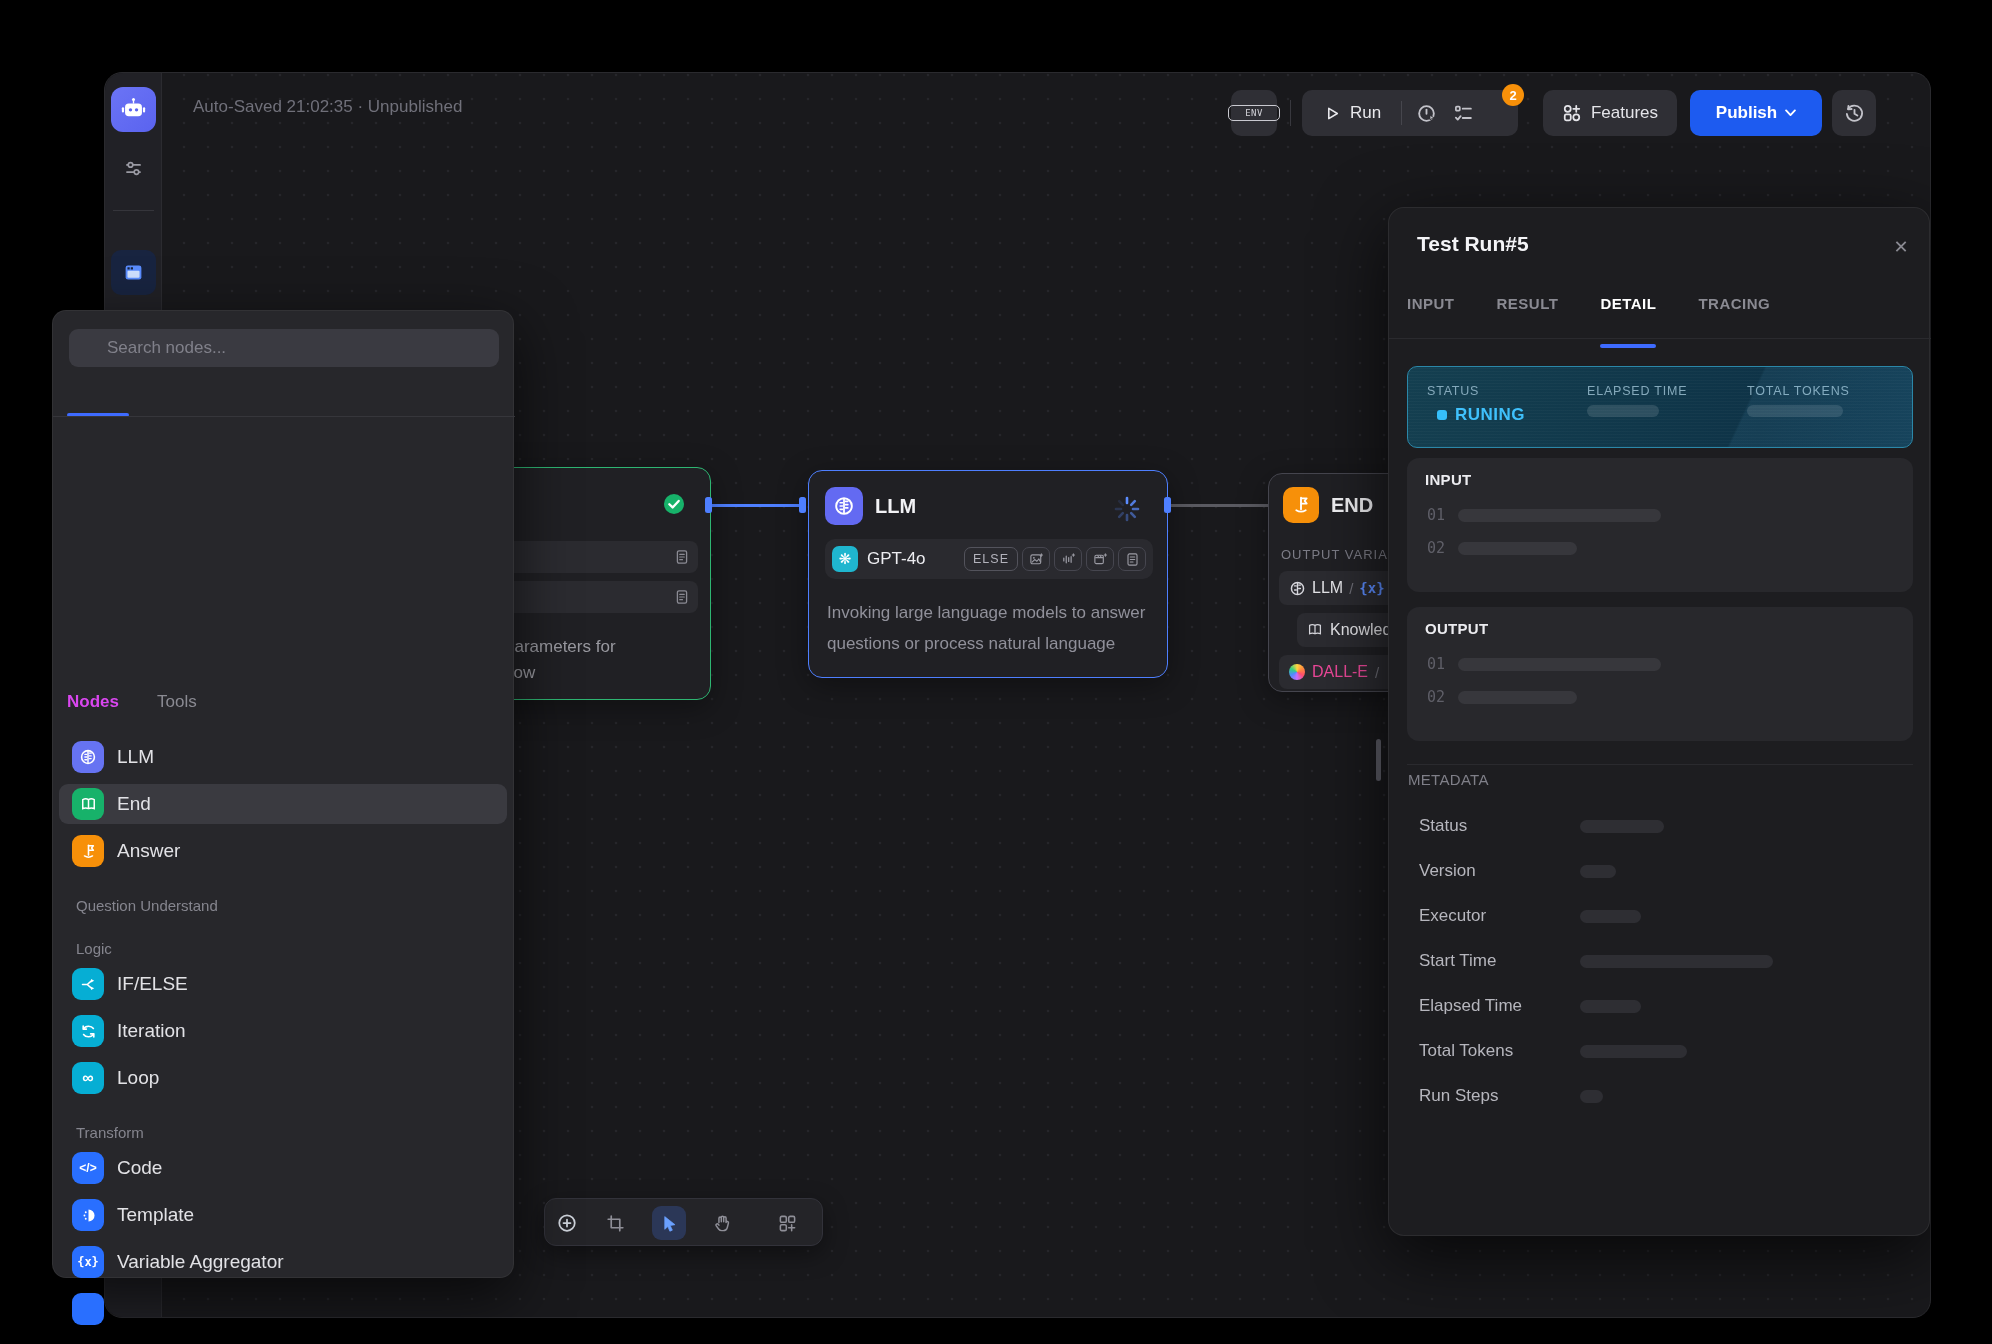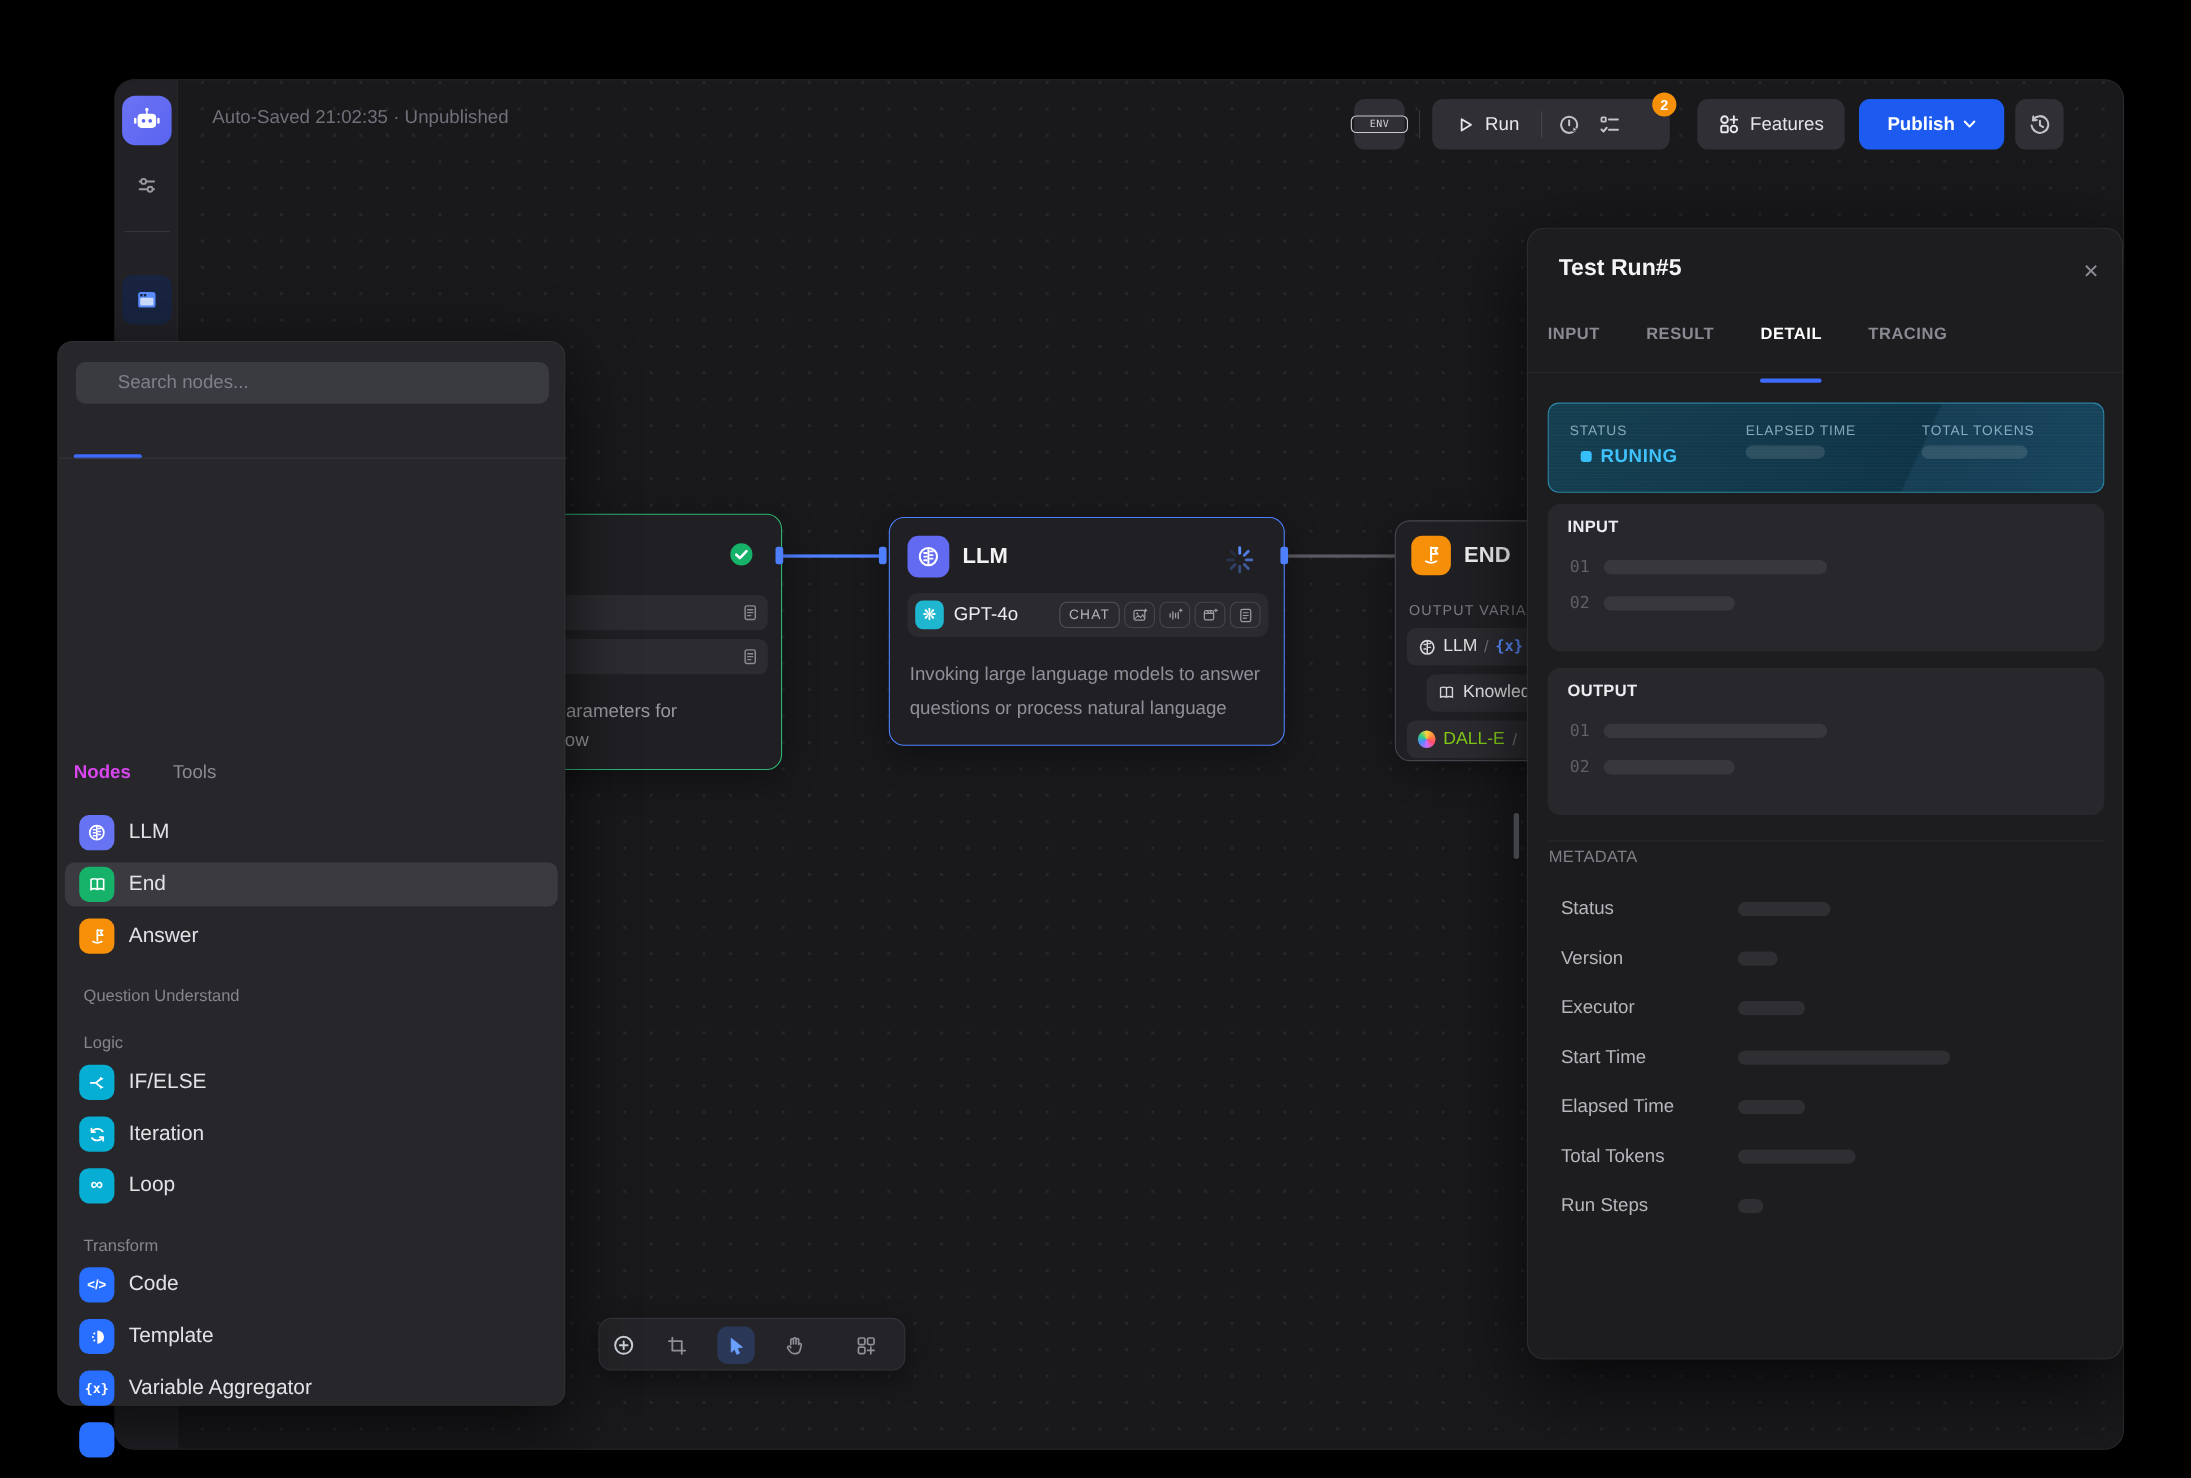--- a/index.html
+++ b/index.html
@@ -241,21 +241,21 @@
           <line x1="14" y1="25" x2="14" y2="20" opacity=".4"></line>
           <line x1="6.2" y1="21.8" x2="9.8" y2="18.2" opacity=".3"></line>
           <line x1="3" y1="14" x2="8" y2="14" opacity=".2"></line>
           <line x1="6.2" y1="6.2" x2="9.8" y2="9.8" opacity=".12"></line>
         </g>
       </svg>
     </div>
     <div class="abs model-pill">
       <span class="openai-ic">❋</span>
       <span class="model-name">GPT-4o</span>
-      <span class="chat-badge">CHAT</span>
+      <span class="chat-badge">ELSE</span>
       <span class="cap-badge">
         <svg width="15" height="15" viewBox="0 0 16 16">
             <rect x="2" y="3" width="10.5" height="9.5" rx="1.6" fill="none" stroke="#9b9ba4" stroke-width="1.2"></rect>
             <circle cx="5.2" cy="6.2" r="1" fill="#9b9ba4"></circle>
             <path d="M3 11 l3.2-3 2.2 2 2.1-2.6 2 3.6" fill="none" stroke="#9b9ba4" stroke-width="1.1"></path>
             <path d="M13.2 1.8v2.6M11.9 3.1h2.6" stroke="#9b9ba4" stroke-width="1.1" stroke-linecap="round"></path>
           </svg>
       </span>
       <span class="cap-badge">
         <svg width="15" height="15" viewBox="0 0 16 16">
@@ -302,21 +302,21 @@
     </div>
     <div class="abs npill" style="left:28px;top:139px;width:162px;height:34px;padding-left:10px;gap:7px;">
       <svg width="16" height="16" viewBox="0 0 16 16">
         <path d="M2.6 3.4 Q5.4 2 8 3.4 Q10.6 2 13.4 3.4 V11.8 Q10.6 10.6 8 11.8 Q5.4 10.6 2.6 11.8 Z" fill="none" stroke="#d6d6dc" stroke-width="1.25"></path>
         <path d="M8 3.4 V11.8" stroke="#d6d6dc" stroke-width="1.25"></path>
       </svg>
       <span style="font-size:16px;color:#e4e4e8;">Knowled</span>
     </div>
     <div class="abs npill" style="left:10px;top:181px;width:162px;height:34px;padding-left:10px;gap:7px;">
       <span style="width:16px;height:16px;border-radius:50%;background:conic-gradient(#ffd23f,#ff8a3d,#ff4d6d,#c86dff,#4d8bff,#35d07f,#ffd23f);"></span>
-      <span style="font-size:16px;color:#84cc16;">DALL-E</span>
+      <span style="font-size:16px;color:#ec4899;">DALL-E</span>
       <span style="font-size:15px;color:#6f6f78;">/</span>
     </div>
   </div>
 
   <div class="abs toolbar">
     <div class="abs tico" style="left:5px;">
       <svg width="20" height="20" viewBox="0 0 16 16">
         <circle cx="8" cy="8" r="6.2" fill="none" stroke="#cdd2da" stroke-width="1.4"></circle>
         <path d="M8 5.2v5.6M5.2 8h5.6" stroke="#cdd2da" stroke-width="1.4" stroke-linecap="round"></path>
       </svg>

